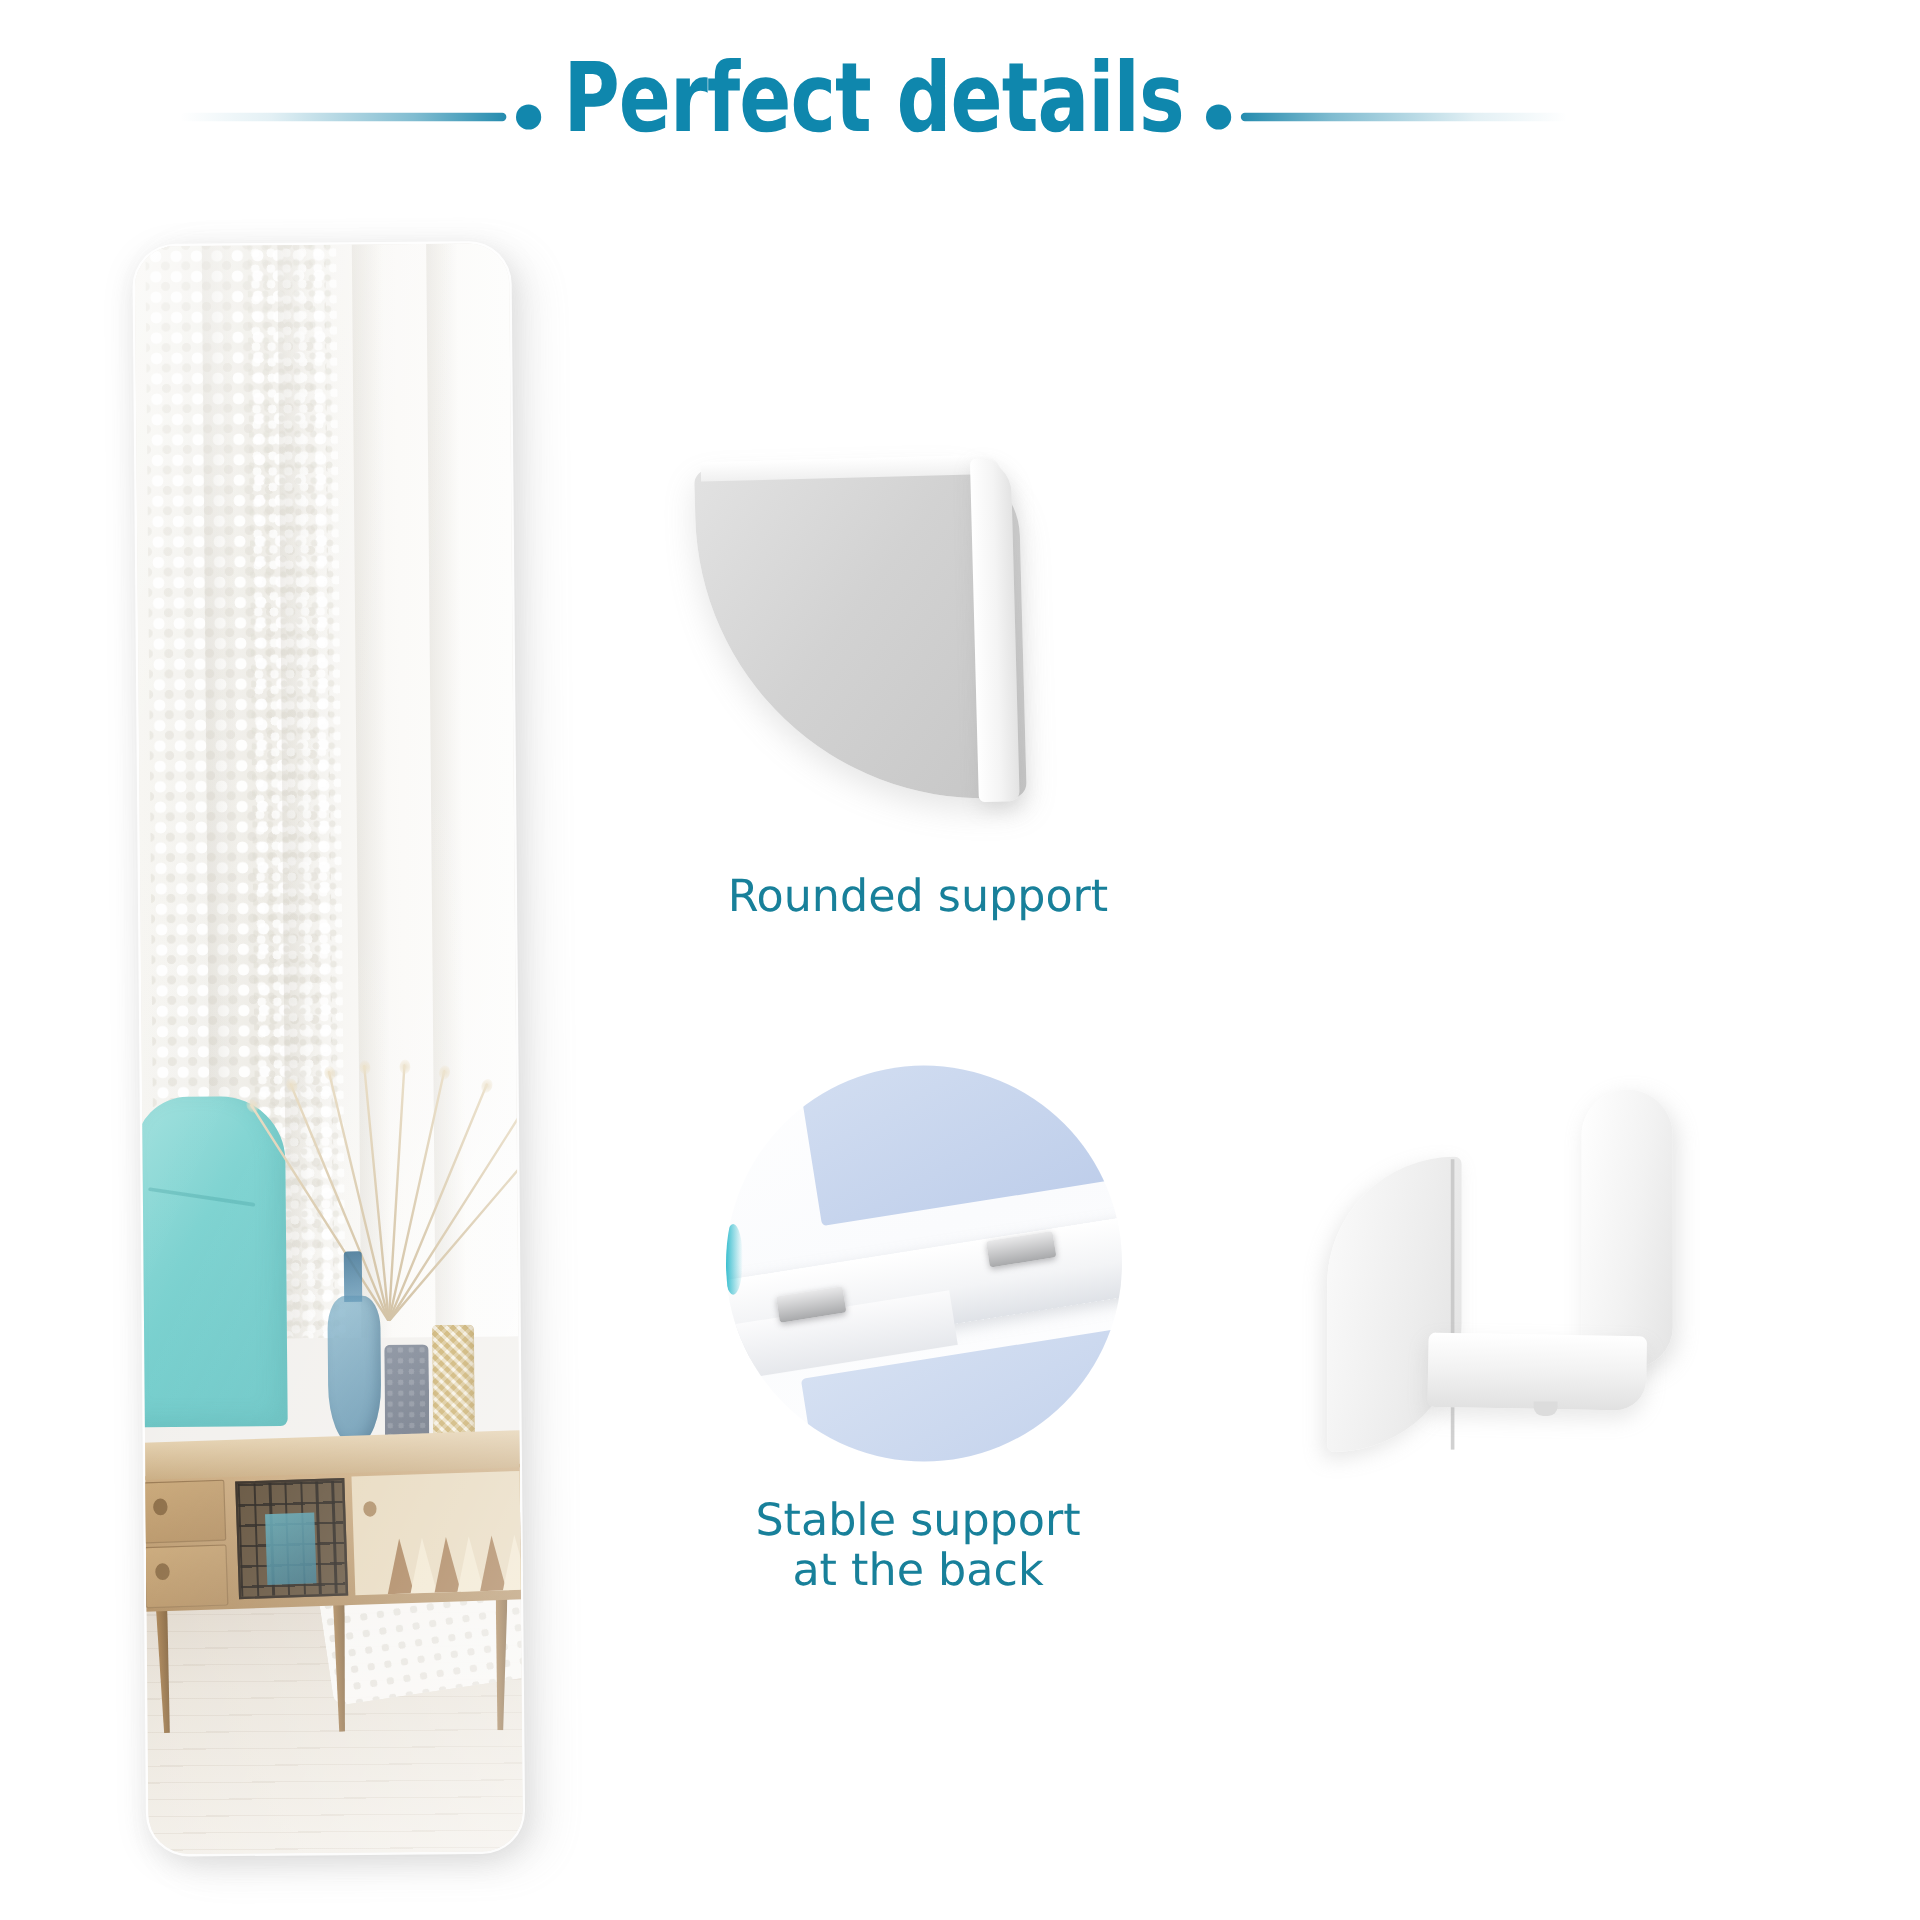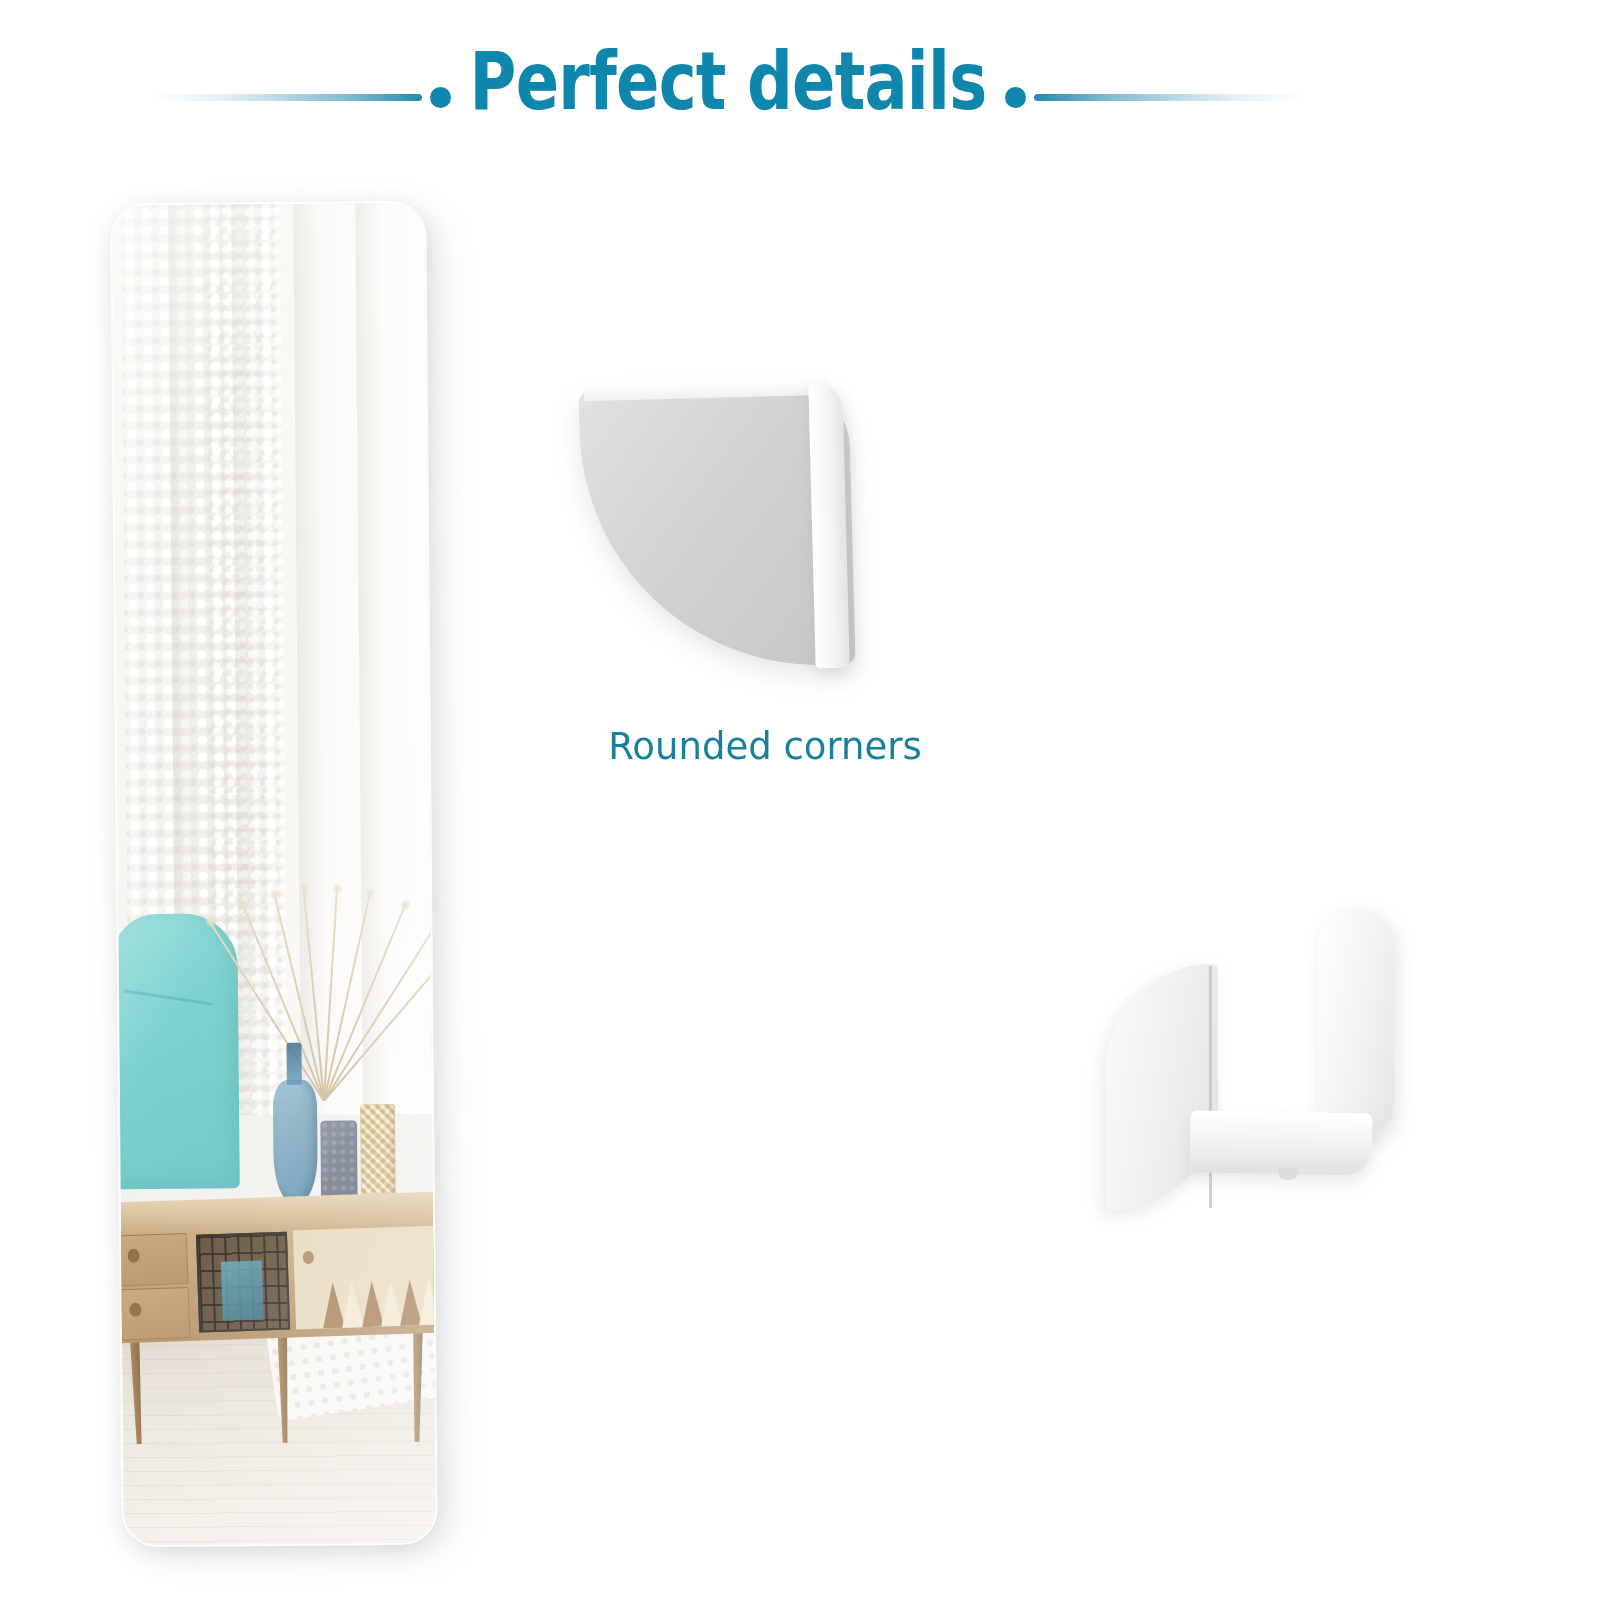--- a/index.html
+++ b/index.html
@@ -675,25 +675,44 @@
 
 <div class="features">
 
   <div class="feature f1">
     <div class="figure">
       <div class="corner-piece"></div>
       <div class="corner-top-lip"></div>
       <div class="corner-edge"></div>
     </div>
     <div class="caption">
-      <div>Rounded corners</div>
+      <div>Rounded support</div>
     </div>
   </div>
 
 
+  <div class="feature f3">
+    <div class="figure">
+      <div class="circle">
+        <div class="supp-bg"></div>
+        <div class="supp-panel top"></div>
+        <div class="supp-panel bottom"></div>
+        <div class="supp-frame"></div>
+        <div class="supp-frame2"></div>
+        <div class="supp-hinge h1"></div>
+        <div class="supp-hinge h2"></div>
+        <div class="teal-edge"></div>
+        <div class="teal-edge e2"></div>
+      </div>
+    </div>
+    <div class="caption">
+      <div>Stable support</div>
+      <div>at the back</div>
+    </div>
+  </div>
 
   <div class="feature f4">
     <div class="figure">
       <div class="bracket">
         <div class="br-disc"></div>
         <div class="br-arm-right"></div>
         <div class="br-base"></div>
         <div class="br-pad"></div>
       </div>
     </div>

